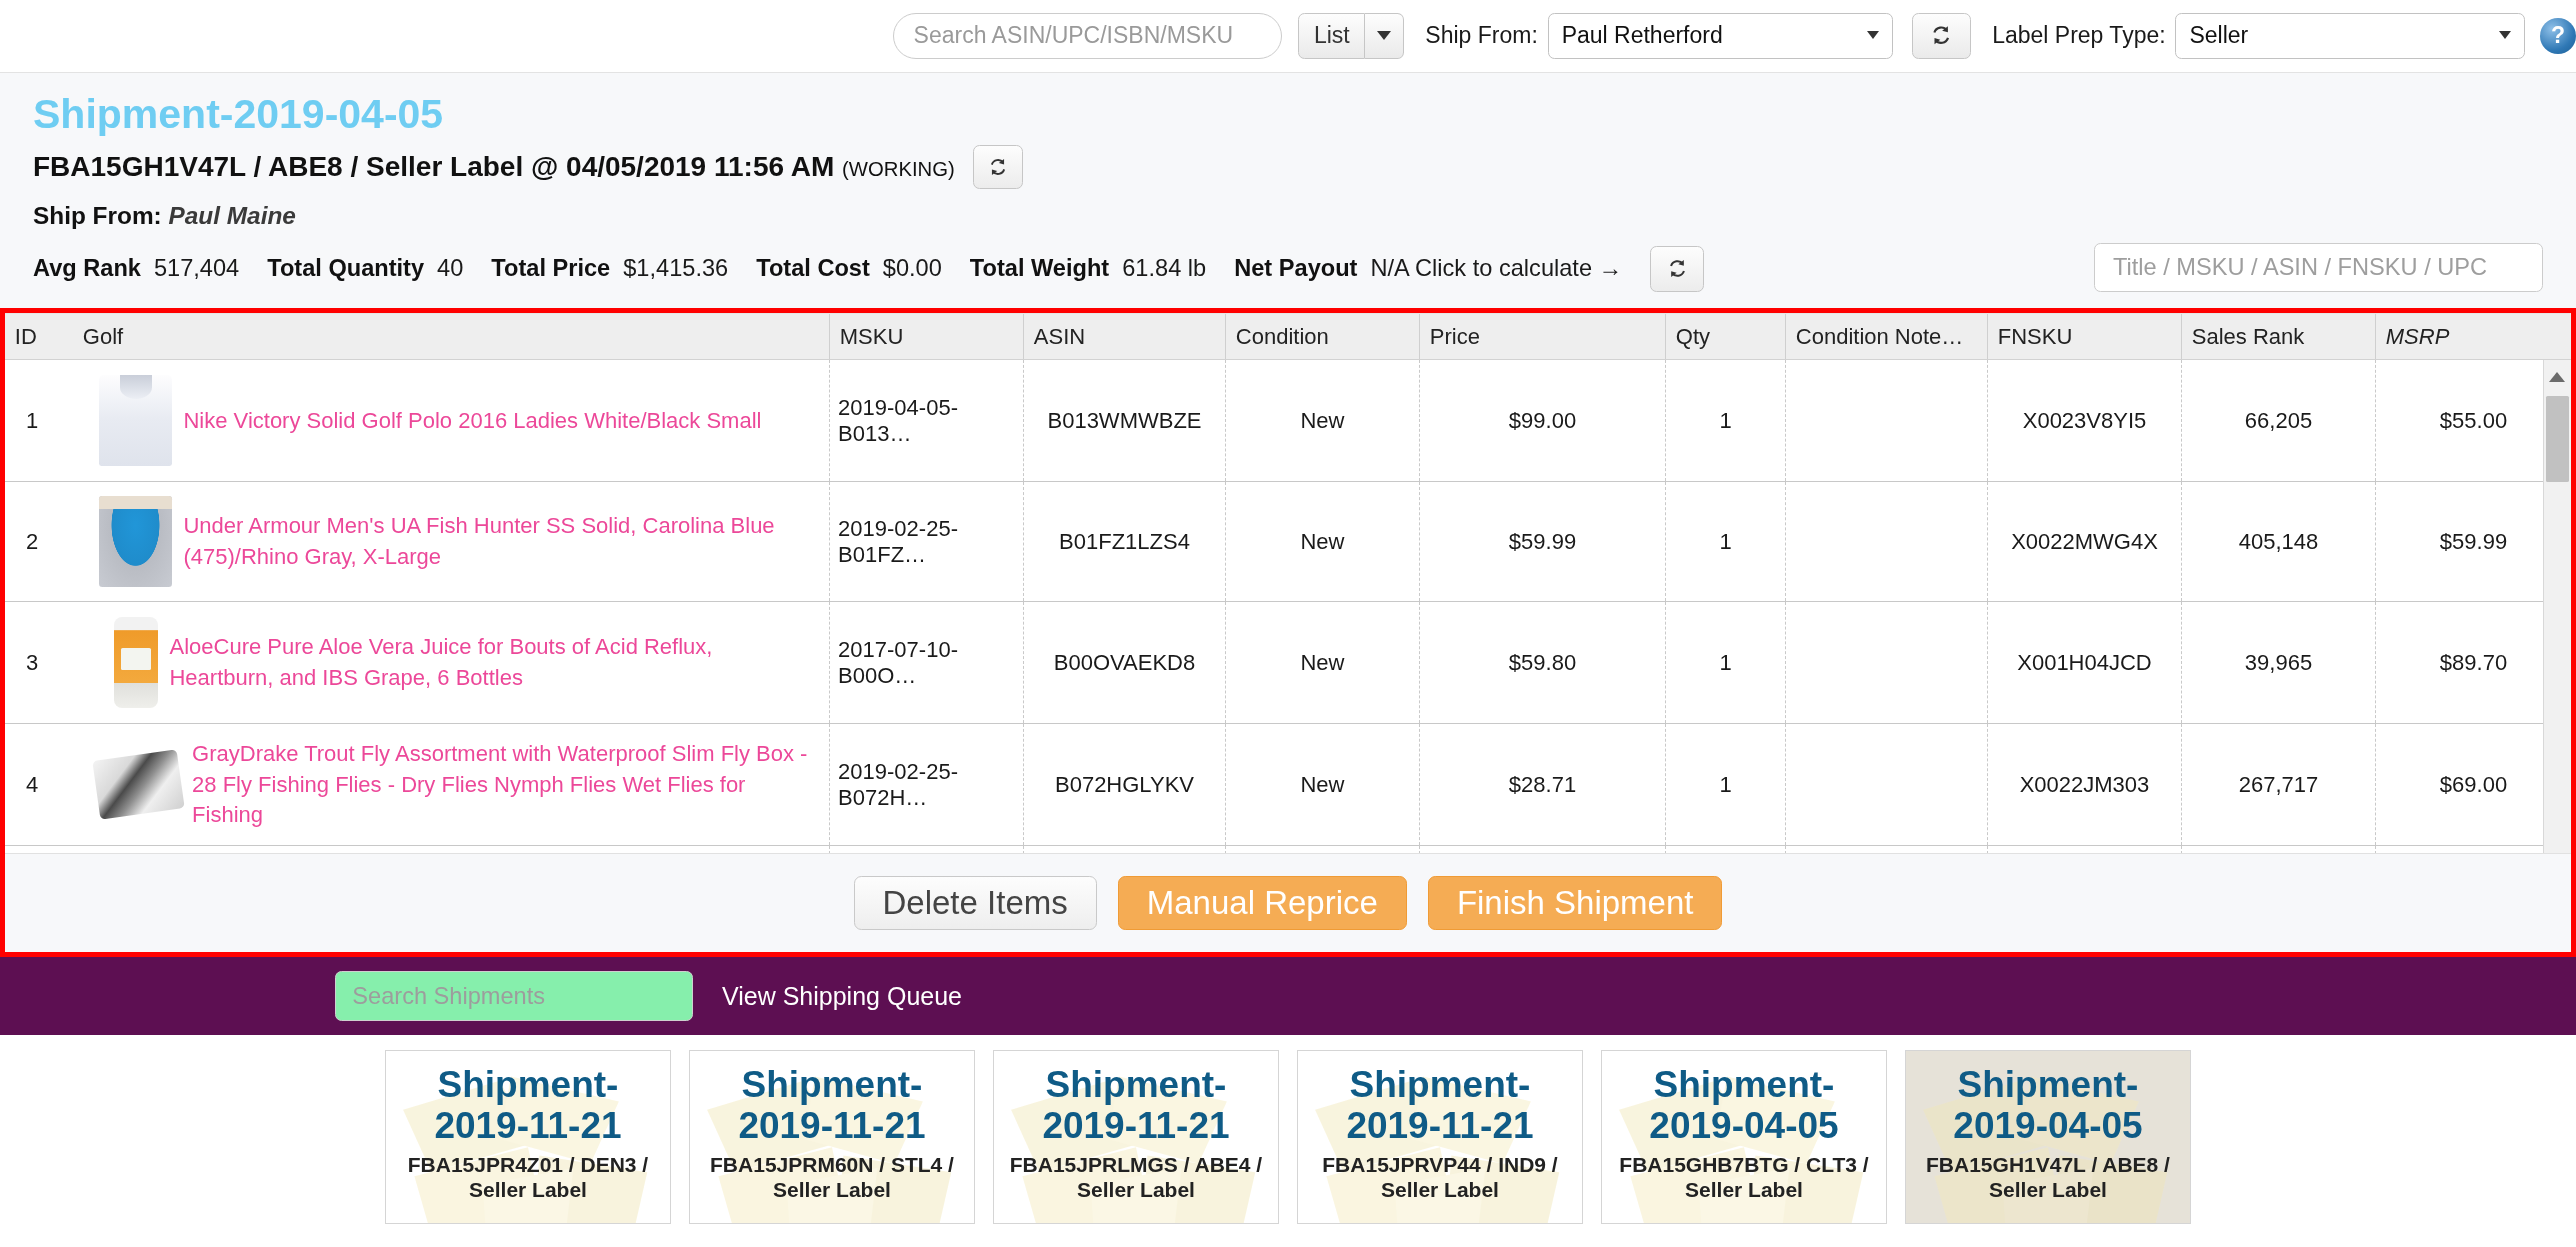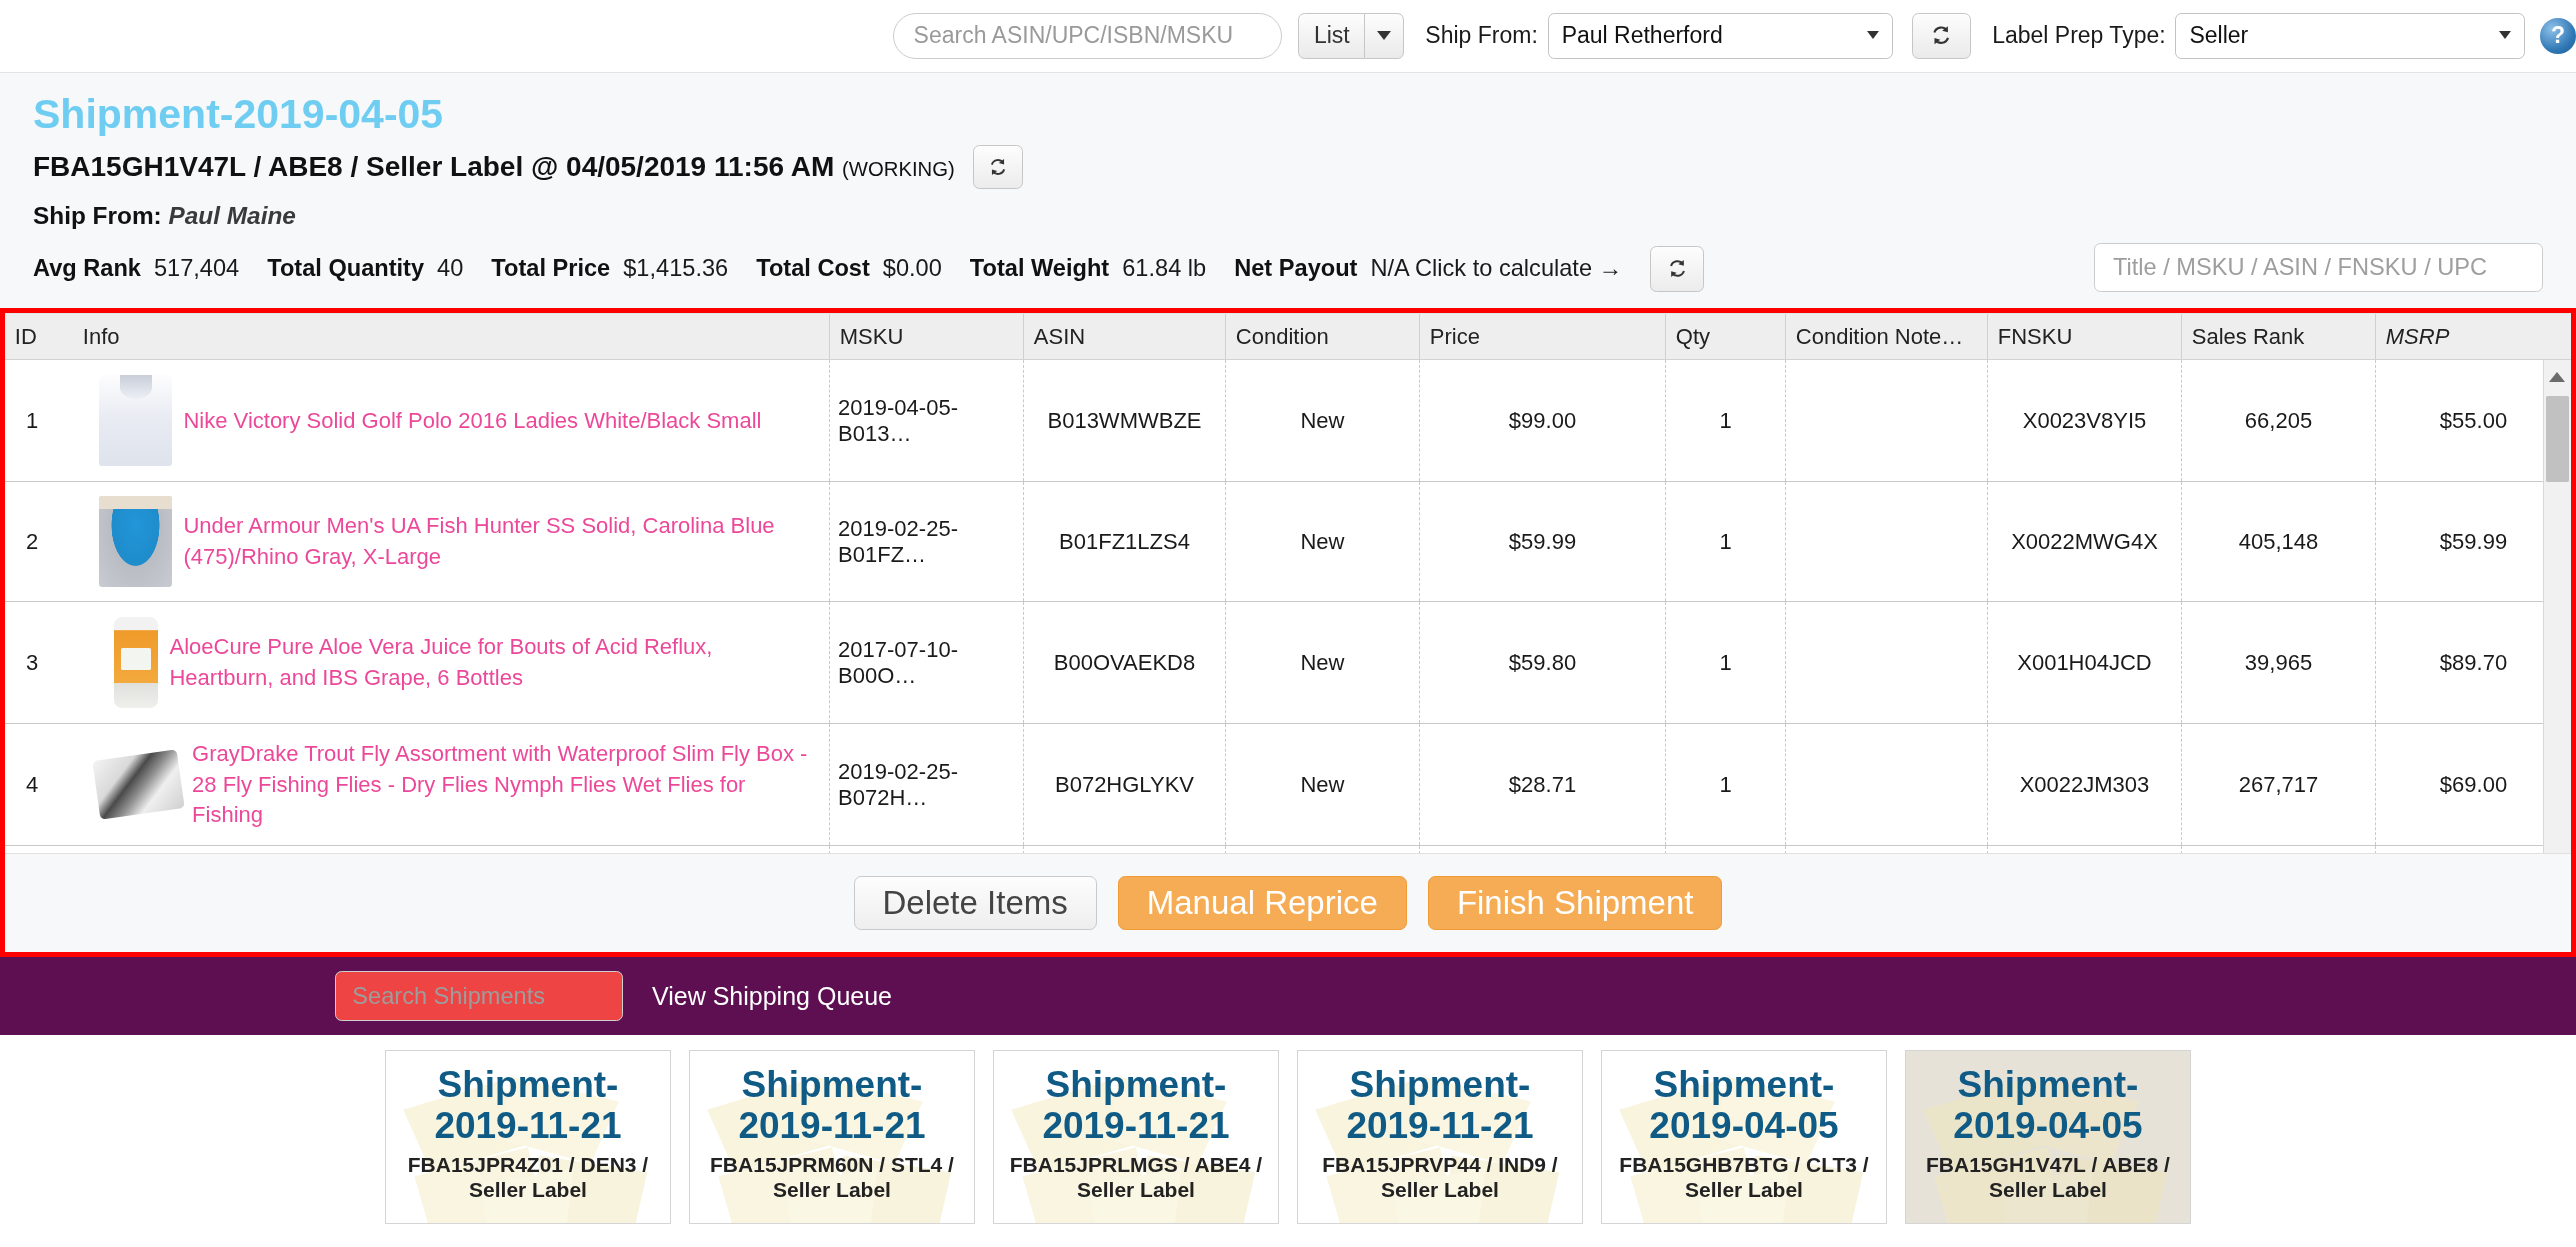--- a/index.html
+++ b/index.html
@@ -342,28 +342,28 @@
   
   .purple-bar {
     background: #5d0f52;
     height: 78px;
     display: flex;
     align-items: center;
     padding-left: 335px;
     gap: 29px;
   }
   .search-ship {
-    width: 288px; height: 50px;
+    width: 358px; height: 50px;
     border: 0.8px solid #cfcfcf;
     border-radius: 6.5px;
     padding: 0 16.3px;
     font-size: 23.6px;
     color: #333;
     outline: none;
-    background: #ef4444;
+    background: #86efac;
   }
   .search-ship::placeholder { color: #9d9d9d; }
   .queue-link {
     color: #ffffff;
     font-size: 25px;
     cursor: pointer;
     white-space: nowrap;
   }
 
   
@@ -512,21 +512,21 @@
     </div>
 
     <input class="filter-input" placeholder="Title / MSKU / ASIN / FNSKU / UPC" style="">
   </div>
 </div>
 
 <div class="table-wrap">
 
   <div class="grid-head">
     <div class="hc" style="width:68px;border-right:none;">ID</div>
-    <div class="hc" style="width:757px;">Info</div>
+    <div class="hc" style="width:757px;">Golf</div>
     <div class="hc" style="width:194px;">MSKU</div>
     <div class="hc" style="width:202px;">ASIN</div>
     <div class="hc" style="width:194px;">Condition</div>
     <div class="hc" style="width:246px;">Price</div>
     <div class="hc" style="width:120px;">Qty</div>
     <div class="hc" style="width:202px;">Condition Note…</div>
     <div class="hc" style="width:194px;">FNSKU</div>
     <div class="hc" style="width:194px;">Sales Rank</div>
     <div class="hc" style="width:195px;">MSRP</div>
   </div>

